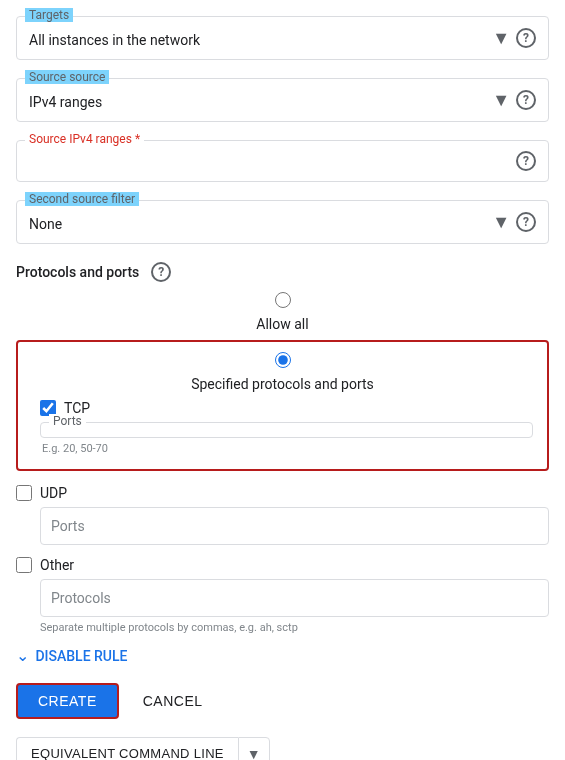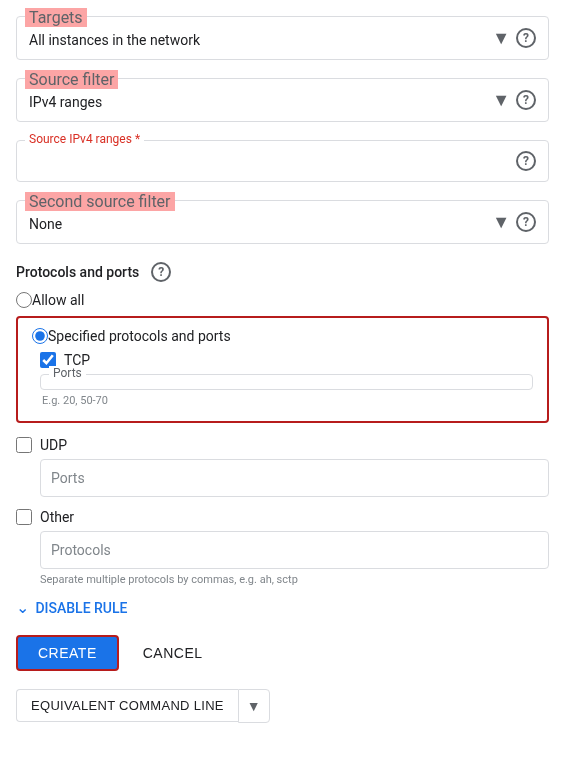--- a/index.html
+++ b/index.html
@@ -18,24 +18,24 @@
     }
 
     .fieldset-box {
       border: 1px solid #dadce0;
       border-radius: 4px;
       padding: 10px 12px 10px 12px;
       position: relative;
     }
 
     .fieldset-box legend, .fieldset-label {
-      font-size: 16px;
+      font-size: 12px;
       color: #5f6368;
       padding: 0 4px;
-      background: #fca5a5;
+      background: #7dd3fc;
       position: absolute;
       top: -9px;
       left: 8px;
     }
 
     .fieldset-row {
       display: flex;
       align-items: center;
       justify-content: space-between;
     }
@@ -99,21 +99,23 @@
       font-size: 14px;
       font-weight: 500;
       margin-bottom: 10px;
       gap: 6px;
     }
 
     .radio-row {
       display: flex;
       align-items: center;
       margin-bottom: 8px;
-      font-size: 14px;
+      gap: 8px;
+      font-size: 14px;
+      flex-direction: column;
     }
 
     input[type="radio"] {
       accent-color: #1a73e8;
       width: 16px;
       height: 16px;
     }
 
     input[type="checkbox"] {
       accent-color: #1a73e8;
@@ -278,21 +280,21 @@
     <div class="fieldset-row">
       <span class="value">All instances in the network</span>
       <span class="dropdown-icon">▼</span>
       <span class="help-icon">?</span>
     </div>
   </div>
 </div>
 
 <div class="section">
   <div class="fieldset-box">
-    <span class="fieldset-label">Source filter</span>
+    <span class="fieldset-label">Source source</span>
     <div class="fieldset-row">
       <span class="value">IPv4 ranges</span>
       <span class="dropdown-icon">▼</span>
       <span class="help-icon">?</span>
     </div>
   </div>
 </div>
 
 <div class="section">
   <div class="source-ipv4-box">

